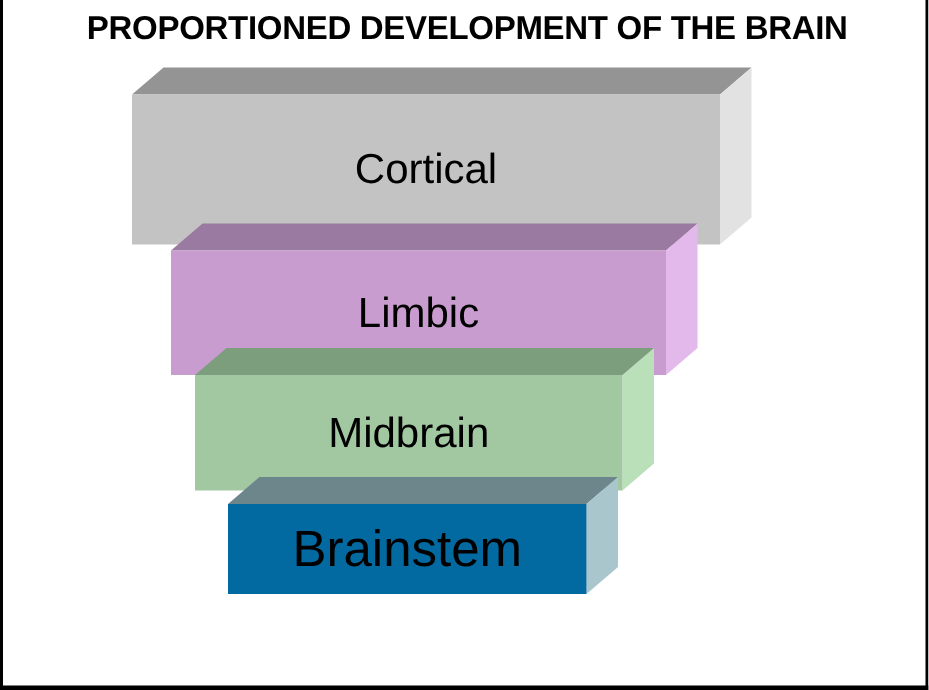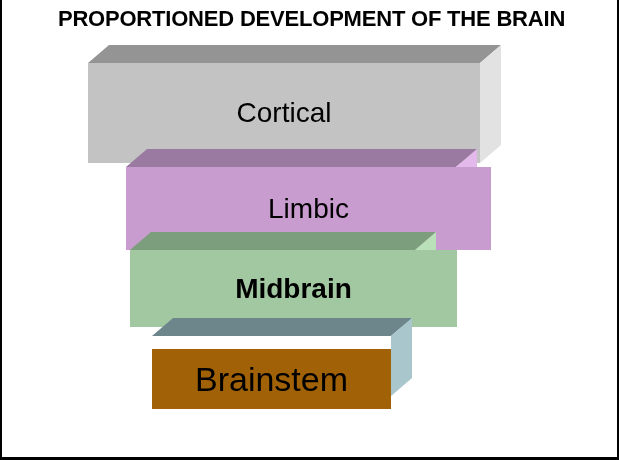--- a/index.html
+++ b/index.html
@@ -111,37 +111,37 @@
       <div class="side">
         <svg width="392" height="100" viewBox="0 0 392 100">
           <polygon points="392,0 413,-18 413,82 392,100" fill="#E2E2E2"></polygon>
         </svg>
       </div>
       <div class="face" style="background:#C3C3C3;">
         <span class="label">Cortical</span>
       </div>
     </div>
 
-    <div class="block" style="left:124px; top:167px; width:330px; height:83px;padding-left:35px;">
+    <div class="block" style="left:112px; top:167px; width:330px; height:83px;">
       <div class="top">
         <svg width="330" height="83" viewBox="0 0 330 83">
           <polygon points="0,0 21,-18 351,-18 330,0" fill="#9A7AA0"></polygon>
         </svg>
       </div>
       <div class="side">
         <svg width="330" height="83" viewBox="0 0 330 83">
           <polygon points="330,0 351,-18 351,65 330,83" fill="#E3B8EB"></polygon>
         </svg>
       </div>
       <div class="face" style="background:#C89CCE;">
         <span class="label">Limbic</span>
       </div>
     </div>
 
-    <div class="block" style="left:128px; top:250px; width:327px; height:77px;font-weight:bold;">
+    <div class="block" style="left:128px; top:250px; width:285px; height:77px;">
       <div class="top">
         <svg width="285" height="77" viewBox="0 0 285 77">
           <polygon points="0,0 21,-18 306,-18 285,0" fill="#7C9E7C"></polygon>
         </svg>
       </div>
       <div class="side">
         <svg width="285" height="77" viewBox="0 0 285 77">
           <polygon points="285,0 306,-18 306,59 285,77" fill="#B9E0B9"></polygon>
         </svg>
       </div>
@@ -154,19 +154,19 @@
       <div class="top">
         <svg width="239" height="60" viewBox="0 0 239 60">
           <polygon points="0,0 21,-18 260,-18 239,0" fill="#6D868C"></polygon>
         </svg>
       </div>
       <div class="side">
         <svg width="239" height="60" viewBox="0 0 239 60">
           <polygon points="239,0 260,-18 260,42 239,60" fill="#A9C6CC"></polygon>
         </svg>
       </div>
-      <div class="face" style="background:#a16207;margin-top:13px;">
+      <div class="face" style="background:#0369a1;">
         <span class="label" style="font-size:34px;">Brainstem</span>
       </div>
     </div>
 
   </div>
 </div>
 
 </body></html>

